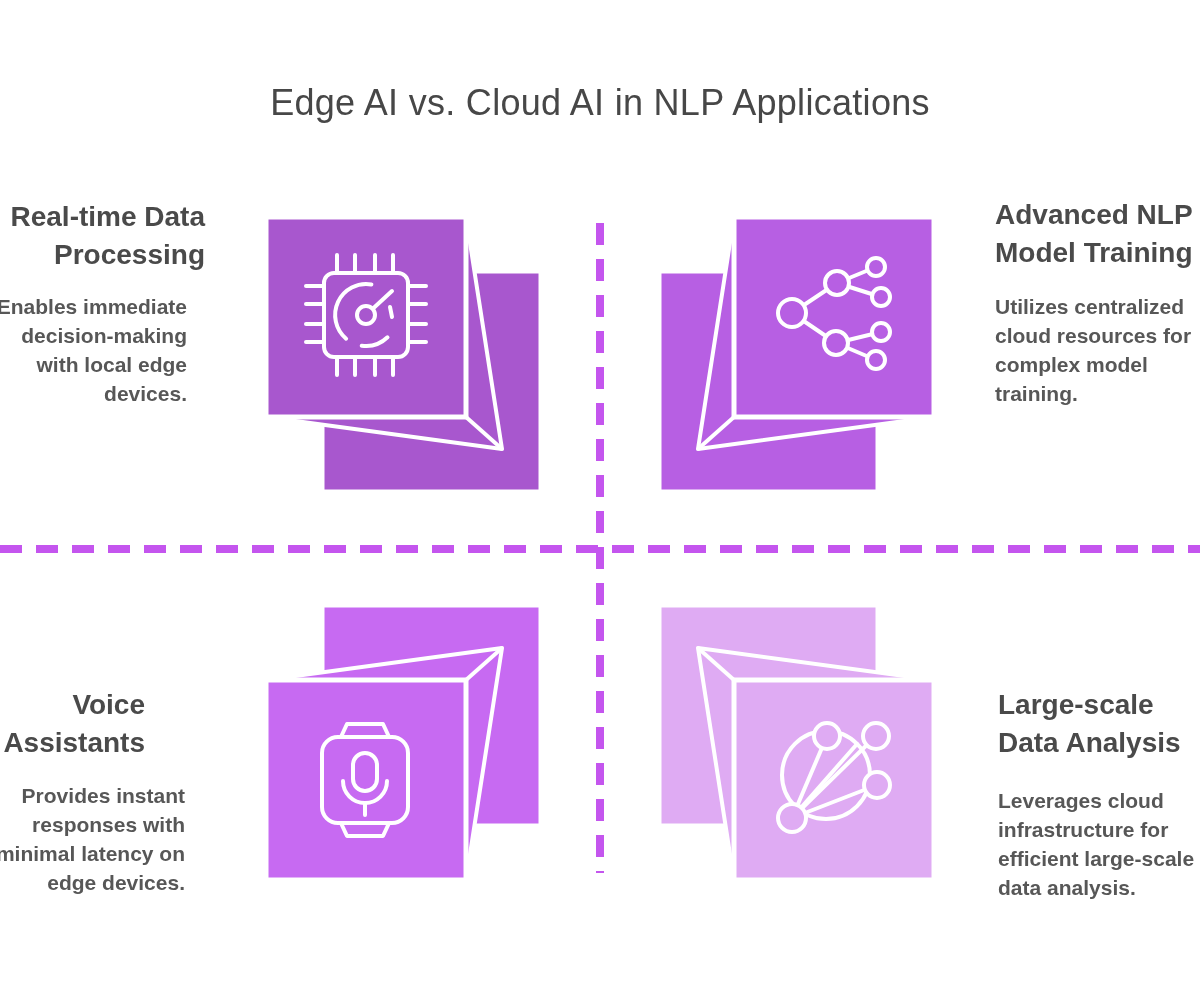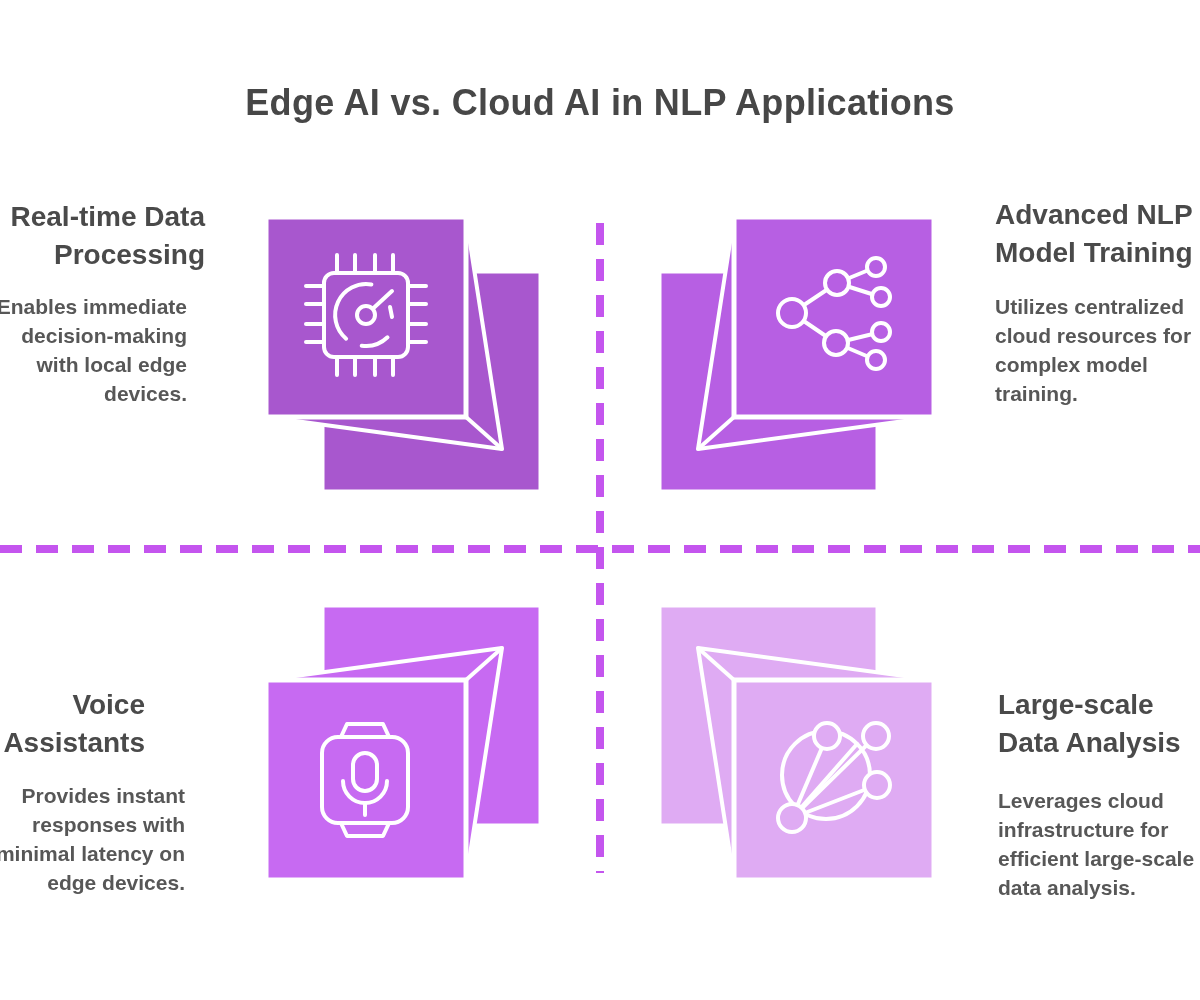--- a/index.html
+++ b/index.html
@@ -3,21 +3,21 @@
 <meta charset="utf-8">
 <style>
   html,body { margin:0; padding:0; }
   .canvas {
     position:relative; width:1200px; height:1000px;
     background:var(--background,#fff); overflow:hidden;
     font-family:"Liberation Sans", sans-serif;
   }
   .title {
     position:absolute; top:82px; left:0; width:1200px; margin:0;
-    text-align:center; font-size:36px; font-weight:bold;
+    text-align:center; font-size:36px; font-weight:normal;
     letter-spacing:0.3px; color:var(--title_text,#474747);
   }
   .qheading {
     position:absolute; font-size:28px; font-weight:bold; line-height:38px;
     color:var(--heading_text,#4a4a4a); white-space:pre-line;
   }
   .qdesc {
     position:absolute; font-size:21px; font-weight:bold; line-height:29px;
     color:var(--body_text,#575757); white-space:pre-line;
   }

